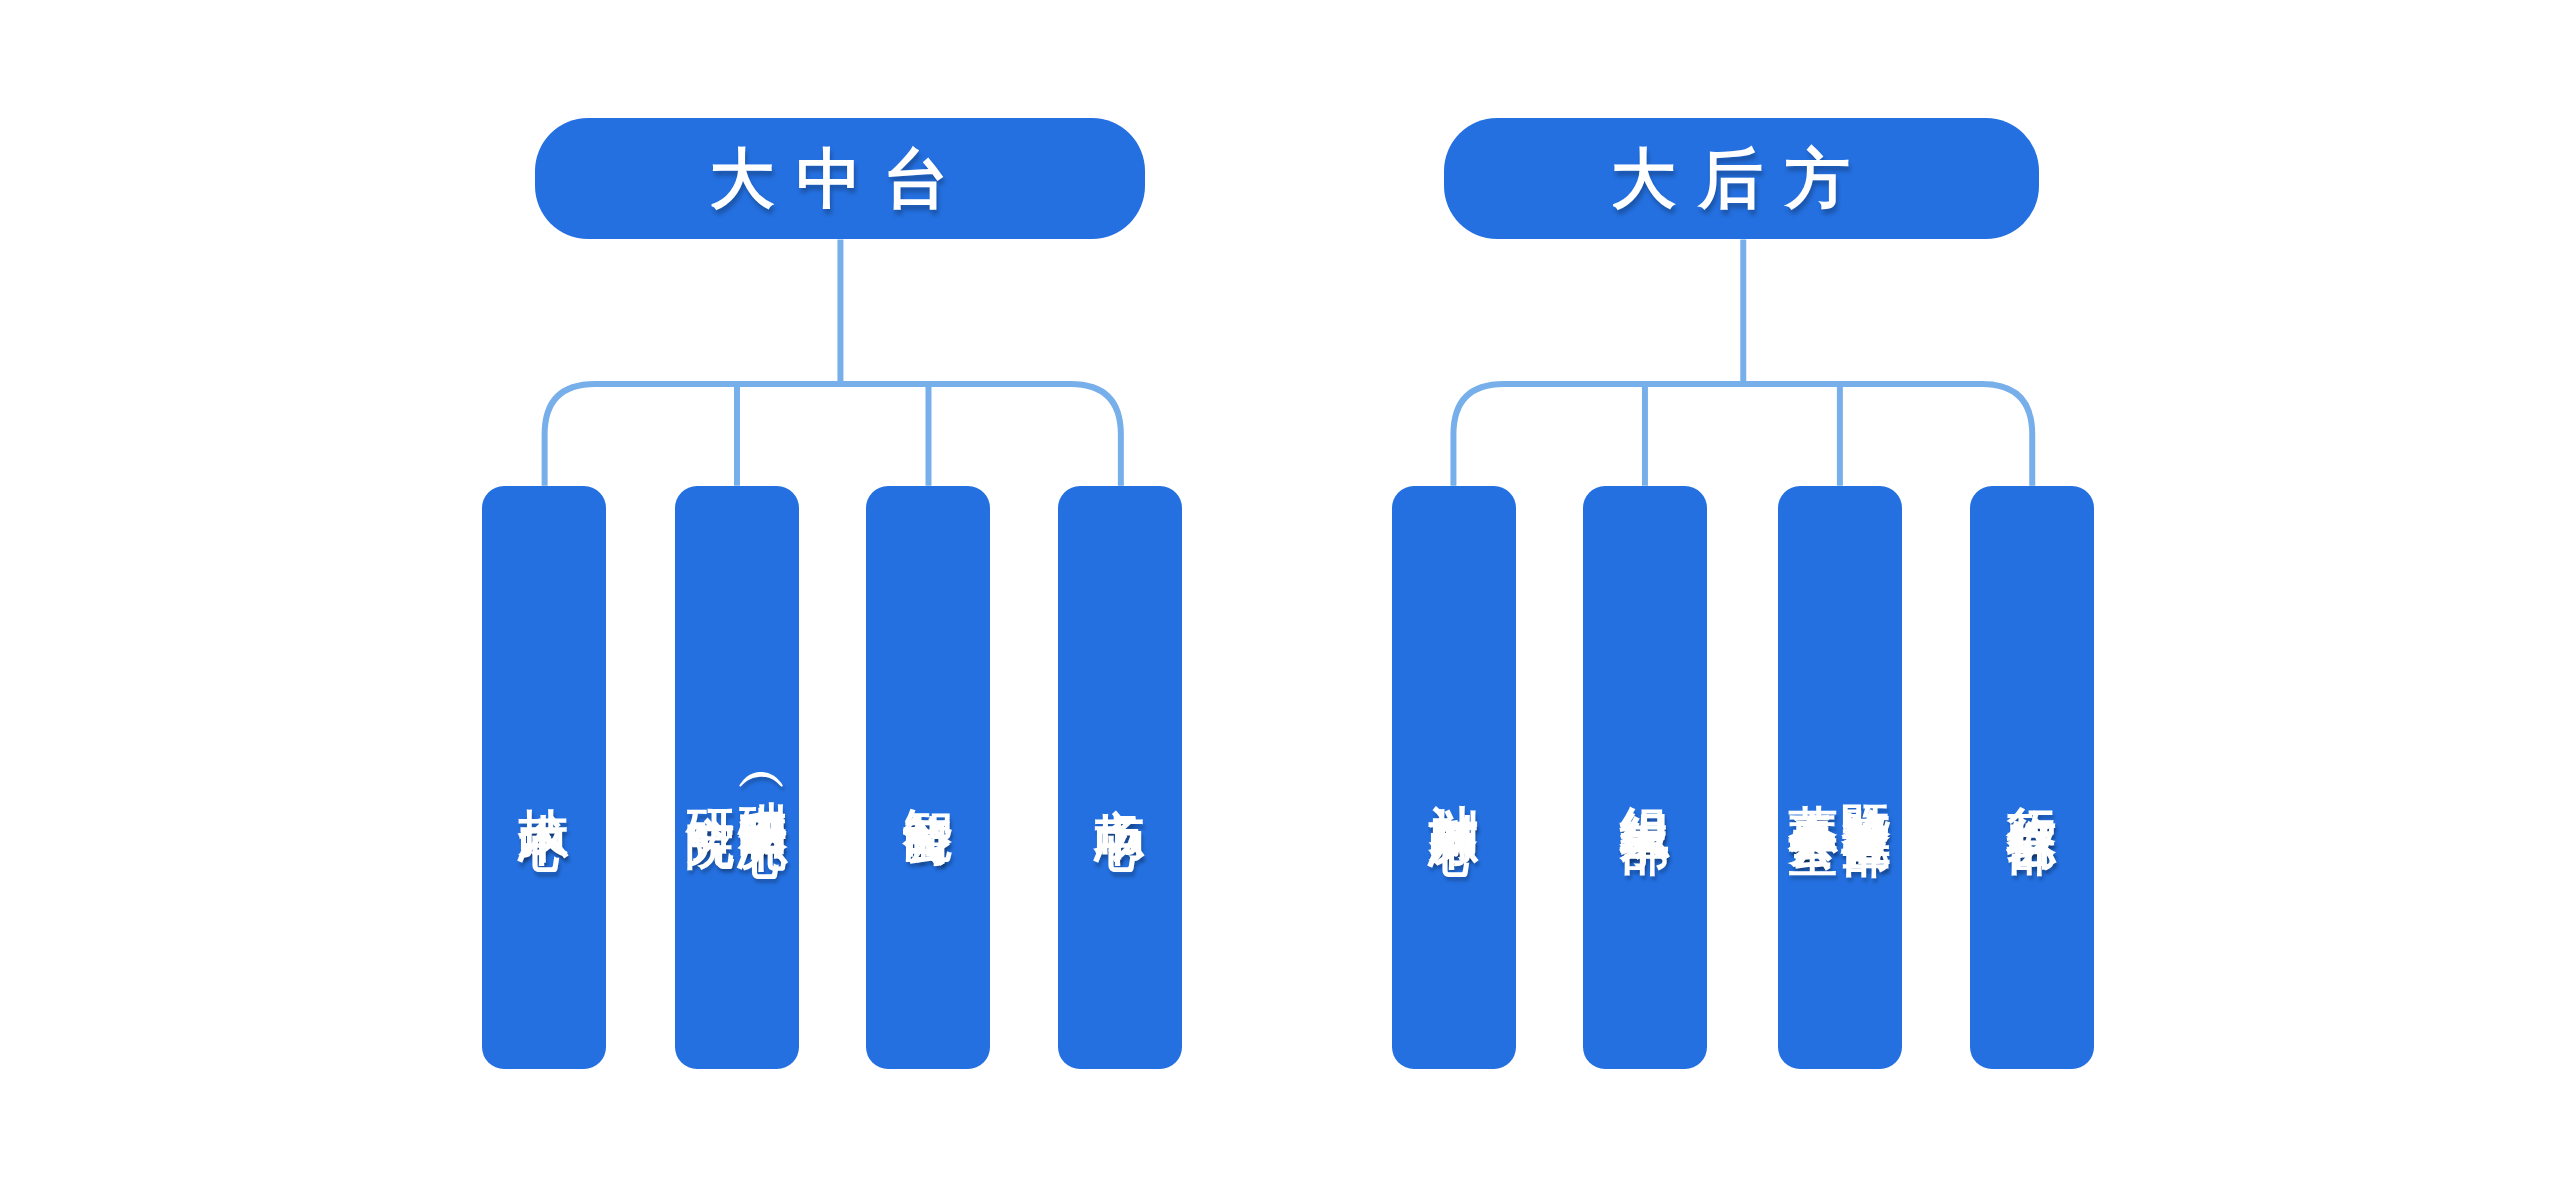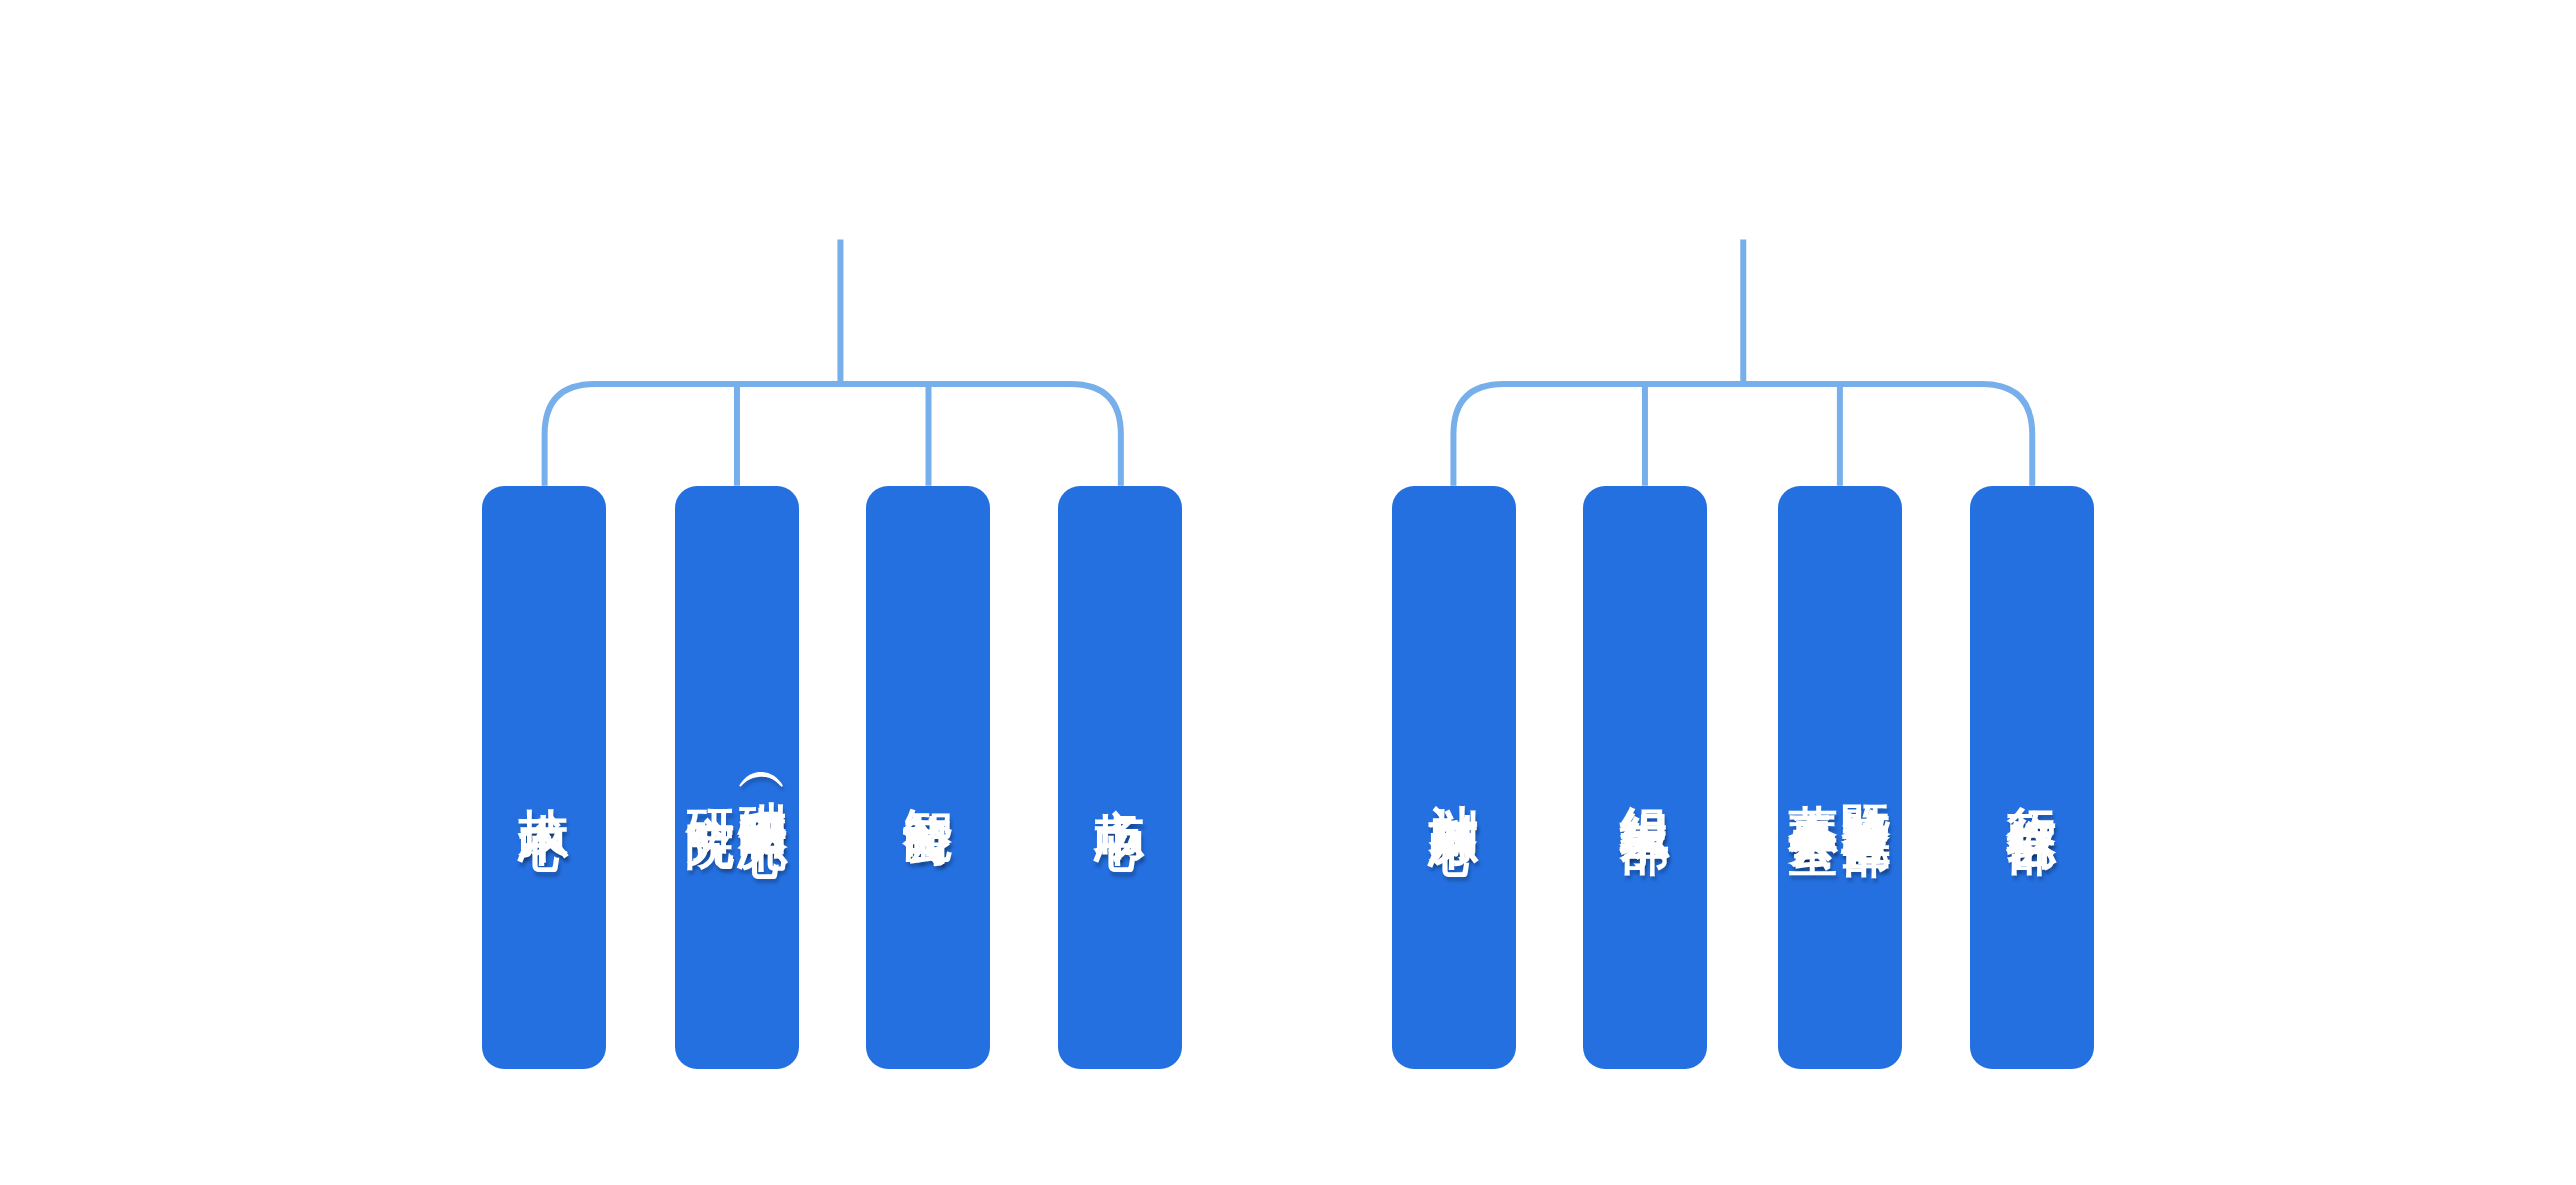--- a/index.html
+++ b/index.html
@@ -66,34 +66,40 @@
     <path d="M637 568 L637 508 Q637 449 696 449 L1252 449 Q1311 449 1311 508 L1311 568"></path>
     <path d="M862 449 L862 568"></path>
     <path d="M1086 449 L1086 568"></path>
 
     <path d="M2039 280 L2039 449"></path>
     <path d="M1700 568 L1700 508 Q1700 449 1759 449 L2318 449 Q2377 449 2377 508 L2377 568"></path>
     <path d="M1924 449 L1924 568"></path>
     <path d="M2152 449 L2152 568"></path>
   </svg>
 
+  <div class="node root-node root-left">
+    <span>大中台</span>
+  </div>
   <div class="node child-node c1">
     <span class="vtext">技术中心</span>
   </div>
   <div class="node child-node c2">
     <span class="vtext">研究院
 （碳中和研究中心）</span>
   </div>
   <div class="node child-node c3">
     <span class="vtext">智能公司</span>
   </div>
   <div class="node child-node c4">
     <span class="vtext">市场中心</span>
   </div>
 
+  <div class="node root-node root-right">
+    <span>大后方</span>
+  </div>
   <div class="node child-node c5">
     <span class="vtext">计划财务中心</span>
   </div>
   <div class="node child-node c6">
     <span class="vtext">组织人事部</span>
   </div>
   <div class="node child-node c7">
     <span class="vtext">董事会办公室
 暨监督检查部</span>
   </div>

